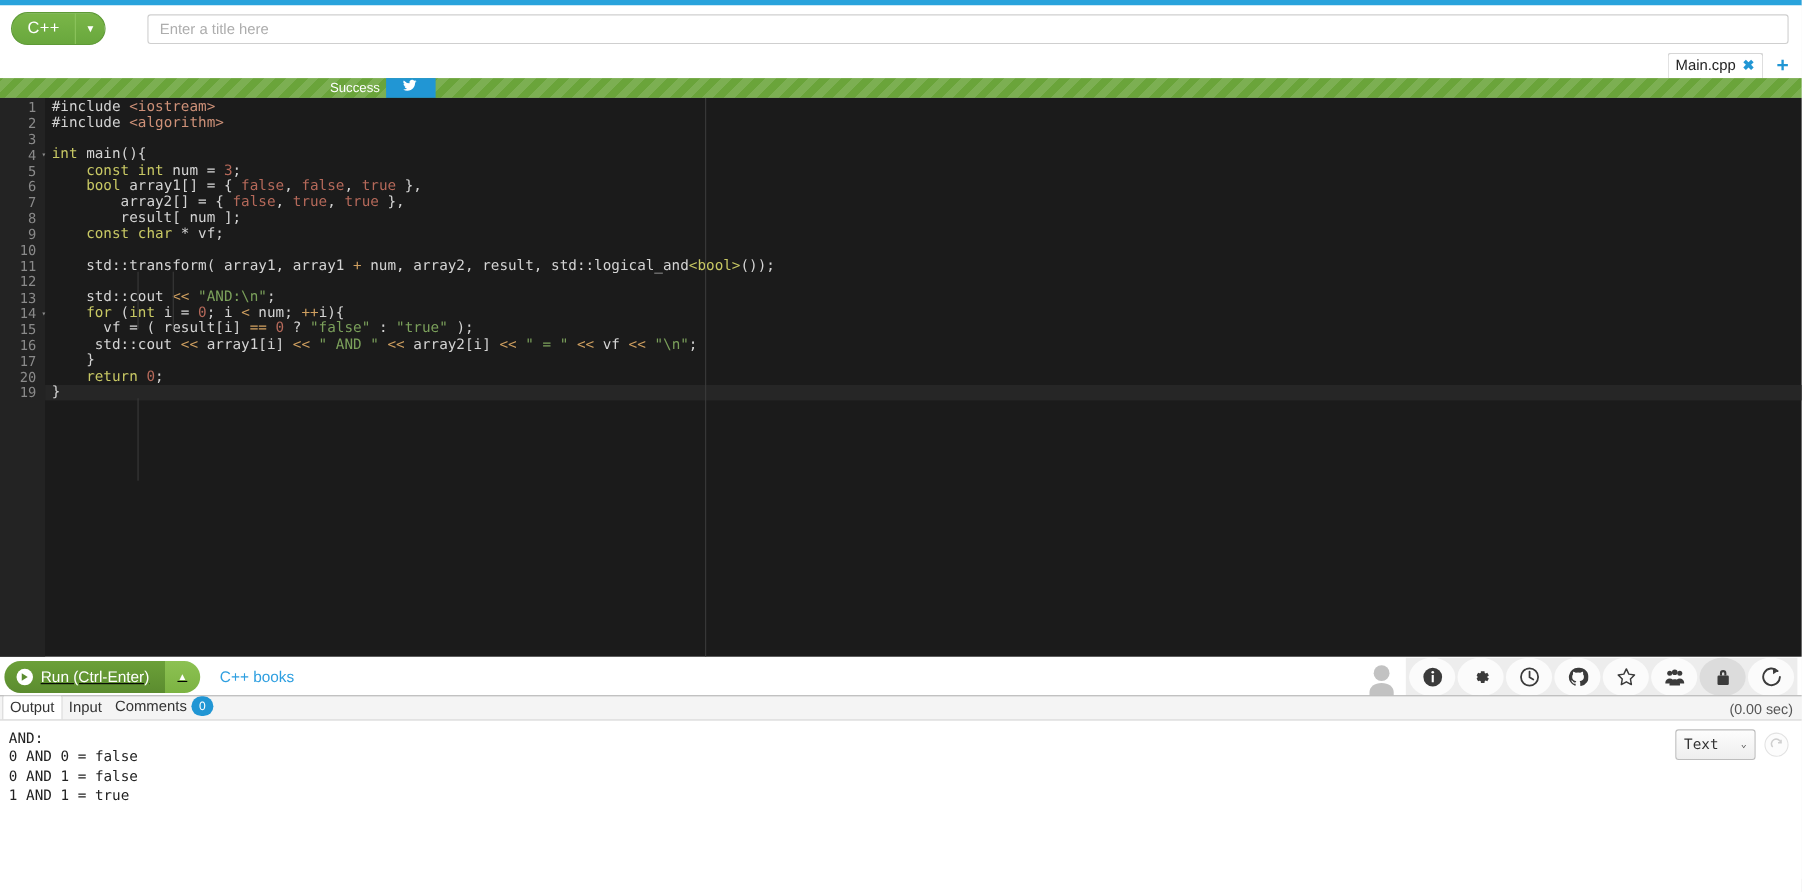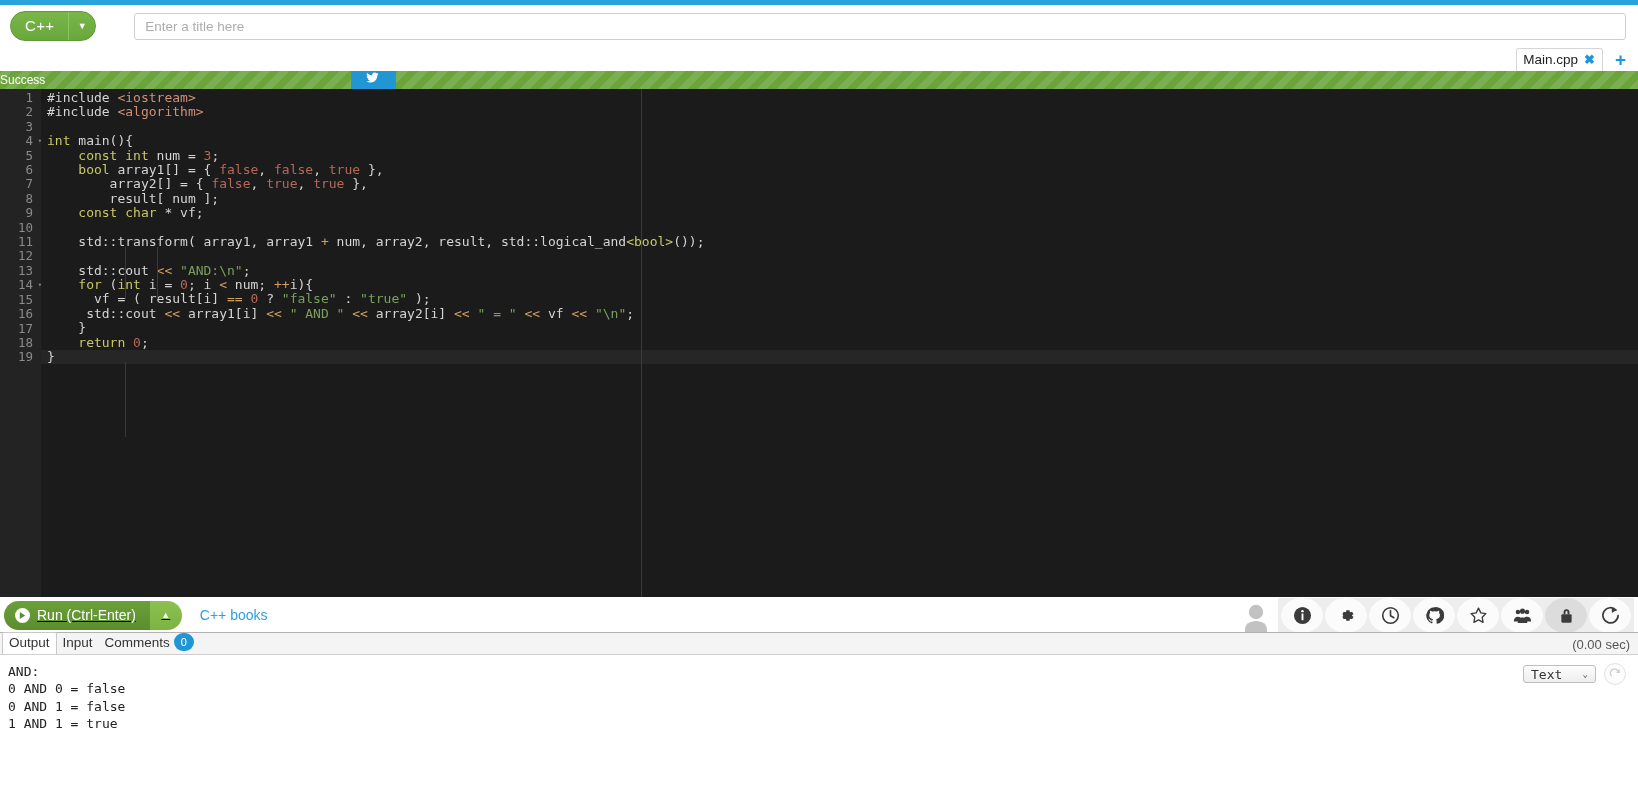--- a/index.html
+++ b/index.html
@@ -41,21 +41,21 @@
     border: 1px solid #d6d6d6; border-bottom: none;
     border-radius: 3px 3px 0 0; padding: 2px 7px 3px 6px;
     background: #fff; font-size: 13.5px; color: #222; height: 23px;
   }
   .ftab .x { color: #2196d4; font-size: 13px; font-weight: bold; cursor: pointer; }
   .addtab { color: #2196d4; font-size: 19px; font-weight: bold; padding: 0 12px 1px 12px; cursor: pointer; line-height: 20px;}
 
   
   .statusbar {
     height: 18px; position: relative; display: flex; align-items: center;
-    justify-content: space-between; padding-right: 0;
+    justify-content: flex-end; padding-right: 0;
     background-color: #6aa43a;
     background-image: repeating-linear-gradient(-45deg,
         rgba(255,255,255,.12) 0 7px, rgba(255,255,255,0) 7px 14px);
   }
   .status-text { color: #fff; font-size: 12px; margin-right: 6px; }
   .tweet-btn {
     display: flex; align-items: center; gap: 4px; background: #2196d4;
     color: #fff; font-size: 11.5px; height: 18px; padding: 0 8px 0 6px;
     margin-right: 1242px; cursor: pointer; flex-direction: column;
   }
@@ -145,21 +145,21 @@
   
   .console {
     position: relative; height: 145px; background: #fff; border-top: 1px solid #d0d0d0;
     font-family: "DejaVu Sans Mono", monospace; font-size: 13px; color: #222;
     padding: 8px 0 0 8px; overflow: hidden;
   }
   .console .oline { line-height: 17.3px; white-space: pre; }
   .fmt-wrap { position: absolute; right: 12px; top: 8px; display: flex; align-items: center; gap: 8px; }
   .fmt-select {
     display: flex; align-items: center; justify-content: space-between; gap: 14px;
-    width: 73px; height: 18px; padding: 0 7px;
+    width: 73px; height: 28px; padding: 0 7px;
     background: linear-gradient(#fdfdfd,#eeeeee); border: 1px solid #bdbdbd;
     border-radius: 3px; font-size: 13px; color: #333; cursor: pointer;
   }
   .fmt-select .cv { font-size: 9px; color: #444; }
   .reload-btn {
     width: 22px; height: 22px; border-radius: 50%; border: 1px solid #e2e2e2;
     background: #fcfcfc; display: flex; align-items: center; justify-content: center; cursor: pointer;
   }
   .reload-btn svg { width: 12px; height: 12px; stroke: #cfcfcf; fill: none; stroke-width: 1.6; }
 </style>
@@ -212,21 +212,21 @@
         <div class="ln">8</div>
         <div class="ln">9</div>
         <div class="ln">10</div>
         <div class="ln">11</div>
         <div class="ln">12</div>
         <div class="ln">13</div>
         <div class="ln fold">14</div>
         <div class="ln">15</div>
         <div class="ln">16</div>
         <div class="ln">17</div>
-        <div class="ln">18</div>
+        <div class="ln">20</div>
         <div class="ln">19</div>
       </div>
     <div class="codearea" id="codearea">
       <div class="vruler"></div>
     <div class="cline"><span class="t-pre">#include </span><span class="t-inc">&lt;iostream&gt;</span></div>
         <div class="cline"><span class="t-pre">#include </span><span class="t-inc">&lt;algorithm&gt;</span></div>
         <div class="cline">&nbsp;</div>
         <div class="cline"><span class="t-kw">int</span><span class="t-plain"> main(){</span></div>
         <div class="cline"><span class="t-plain">    </span><span class="t-kw">const int</span><span class="t-plain"> num = </span><span class="t-num">3</span><span class="t-plain">;</span></div>
         <div class="cline"><span class="t-plain">    </span><span class="t-kw">bool</span><span class="t-plain"> array1[] = { </span><span class="t-bool">false</span><span class="t-plain">, </span><span class="t-bool">false</span><span class="t-plain">, </span><span class="t-bool">true</span><span class="t-plain"> },</span></div>

